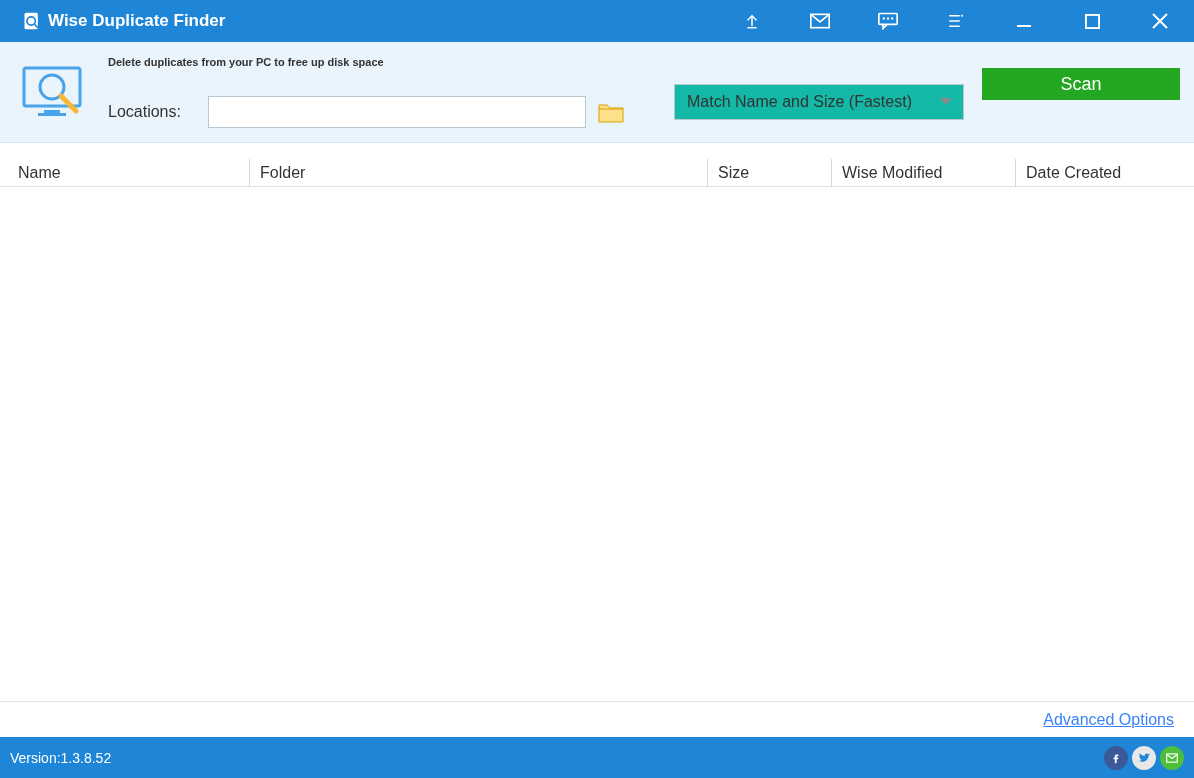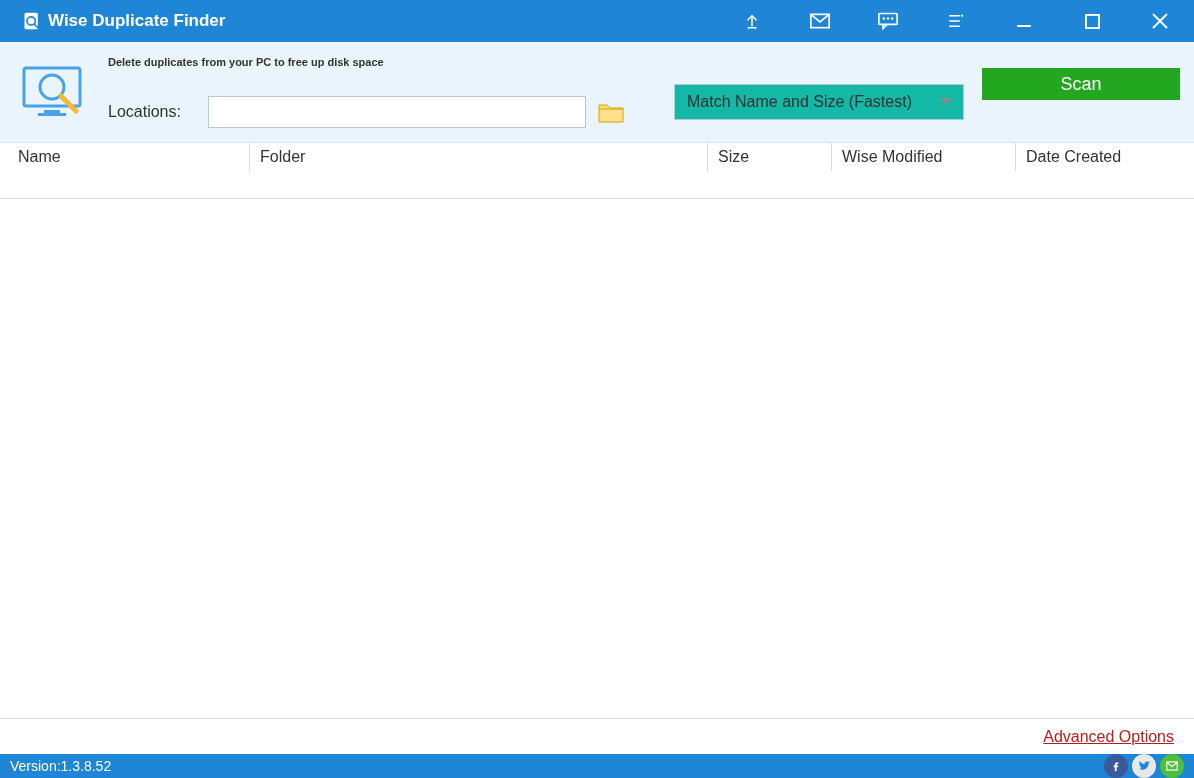--- a/index.html
+++ b/index.html
@@ -112,24 +112,24 @@
     font-size: 18px;
     border:none;
     display:flex; align-items:center; justify-content:center;
     cursor:pointer;
     position: relative;
     top: -8px;
   }
 
   
   .table-header {
-    height: 56px;
+    height: 44px;
     display:flex;
     border-bottom: 1px solid #e2e2e2;
-    padding: 0 6px 0 18px;
+    padding: 16px 6px 0 18px;
   }
   .col {
     font-size: 16px;
     color: #333;
     padding-right: 10px;
     border-right: 1px solid #d6d6d6;
     height: 28px;
     display:flex; align-items:center;
     padding-left: 10px;
   }
@@ -149,29 +149,29 @@
   
   .adv-bar {
     height: 36px;
     border-top: 1px solid #e2e2e2;
     display:flex;
     align-items:center;
     justify-content:flex-end;
     padding-right: 20px;
   }
   .adv-link {
-    color: #b91c1c;
+    color: #3b82f6;
     font-size: 16px;
     text-decoration: underline;
     cursor:pointer;
   }
 
   
   .statusbar {
-    height: 24px;
+    height: 41px;
     background: #1e85d7;
     color:#fff;
     display:flex;
     align-items:center;
     padding: 0 10px;
     font-size: 14px;
   }
   .statusbar-spacer { flex:1; }
   .social {
     width: 24px; height:24px; border-radius:50%;

